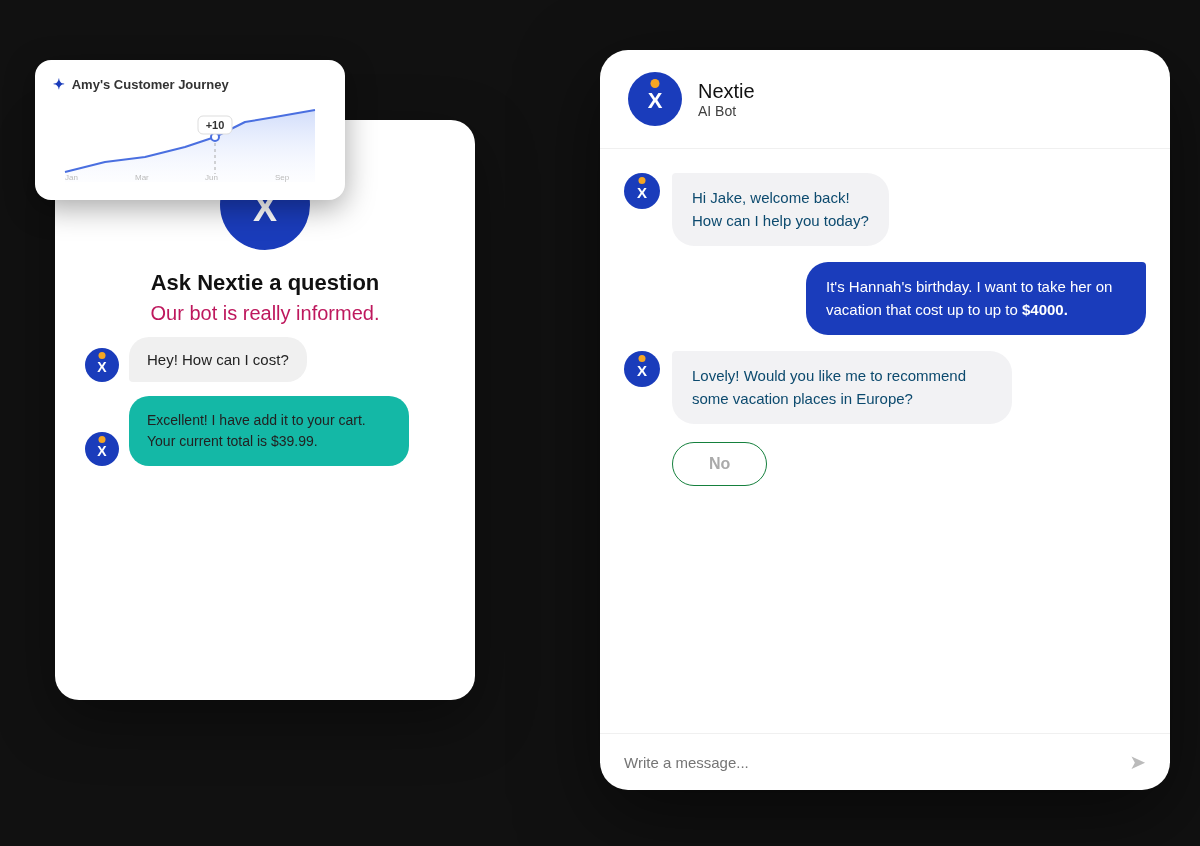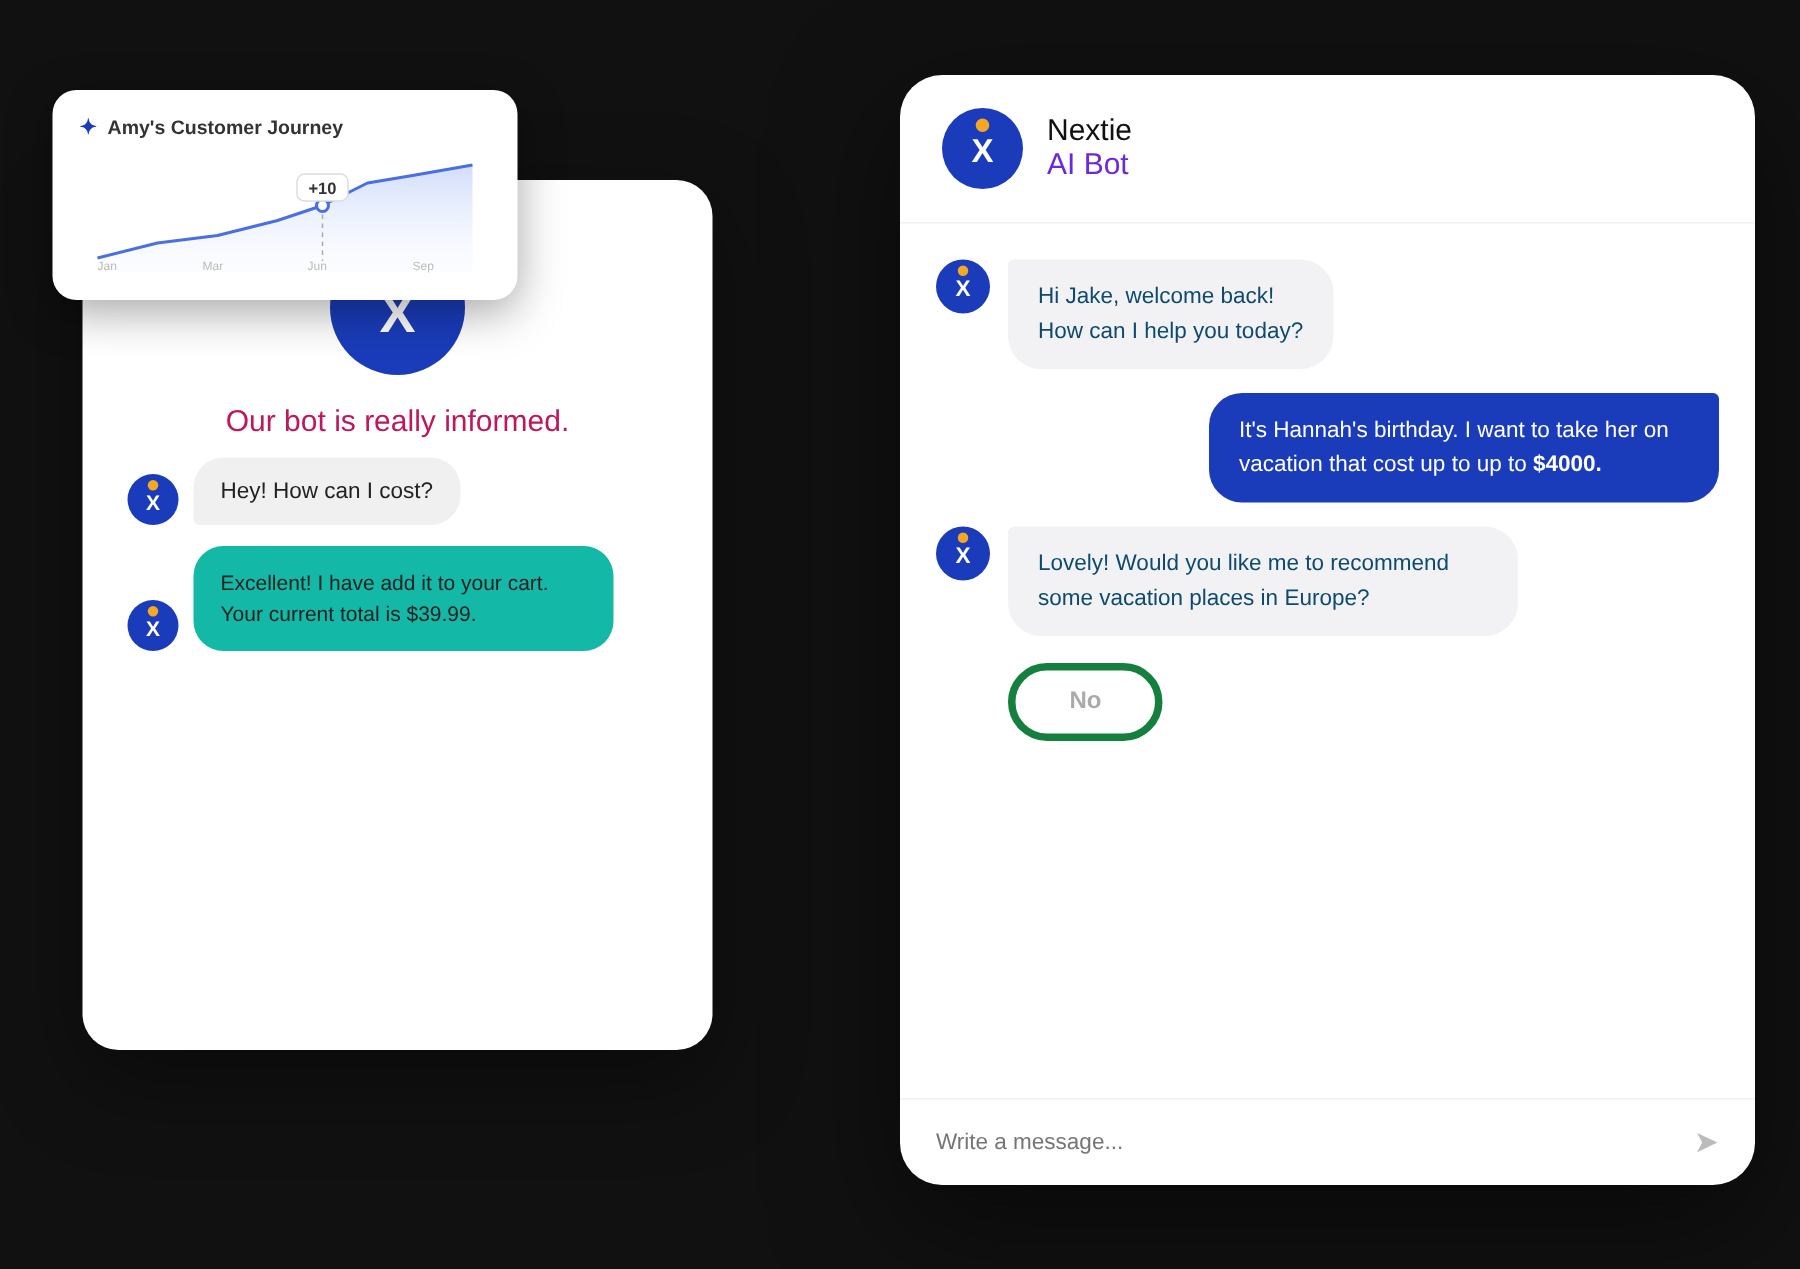--- a/index.html
+++ b/index.html
@@ -225,22 +225,22 @@
       font-size: 22px;
       font-weight: 700;
       margin-top: 4px;
     }
     .header-info .bot-name {
       font-size: 20px;
       font-weight: 400;
       color: #111;
     }
     .header-info .bot-type {
-      font-size: 20px;
-      color: #6d28d9;
+      font-size: 14px;
+      color: #404040;
     }
 
     .chat-messages {
       flex: 1;
       overflow-y: auto;
       padding: 24px 24px;
       display: flex;
       flex-direction: column;
       gap: 16px;
     }
@@ -318,21 +318,21 @@
       border: none;
       cursor: pointer;
     }
     .btn-no {
       padding: 12px 36px;
       border-radius: 50px;
       background: #fff;
       color: #aaa;
       font-size: 16px;
       font-weight: 600;
-      border: 5px solid #15803d;
+      border: 1px solid #15803d;
       cursor: pointer;
     }
 
     .chat-input-bar {
       padding: 16px 24px;
       border-top: 1px solid #f0f0f0;
       display: flex;
       align-items: center;
       gap: 24px;
     }
@@ -397,20 +397,21 @@
         <text x="220" y="78" font-size="8" fill="#bbb">Sep</text>
       </svg>
     </div>
   </div>
 
   <div class="card-back">
     <div class="bot-logo">
       <div class="dot"></div>
       <span class="x-letter">X</span>
     </div>
+    <div class="ask-title">Ask Nextie a question</div>
     <div class="ask-subtitle">Our bot is really informed.</div>
 
     <div class="chat-area-back">
 
       <div class="chat-row">
         <div class="bot-avatar-sm">
           <div class="dot-sm"></div>
           <span class="x-sm">X</span>
         </div>
         <div class="bubble bot-bubble">Hey! How can I cost?</div>

